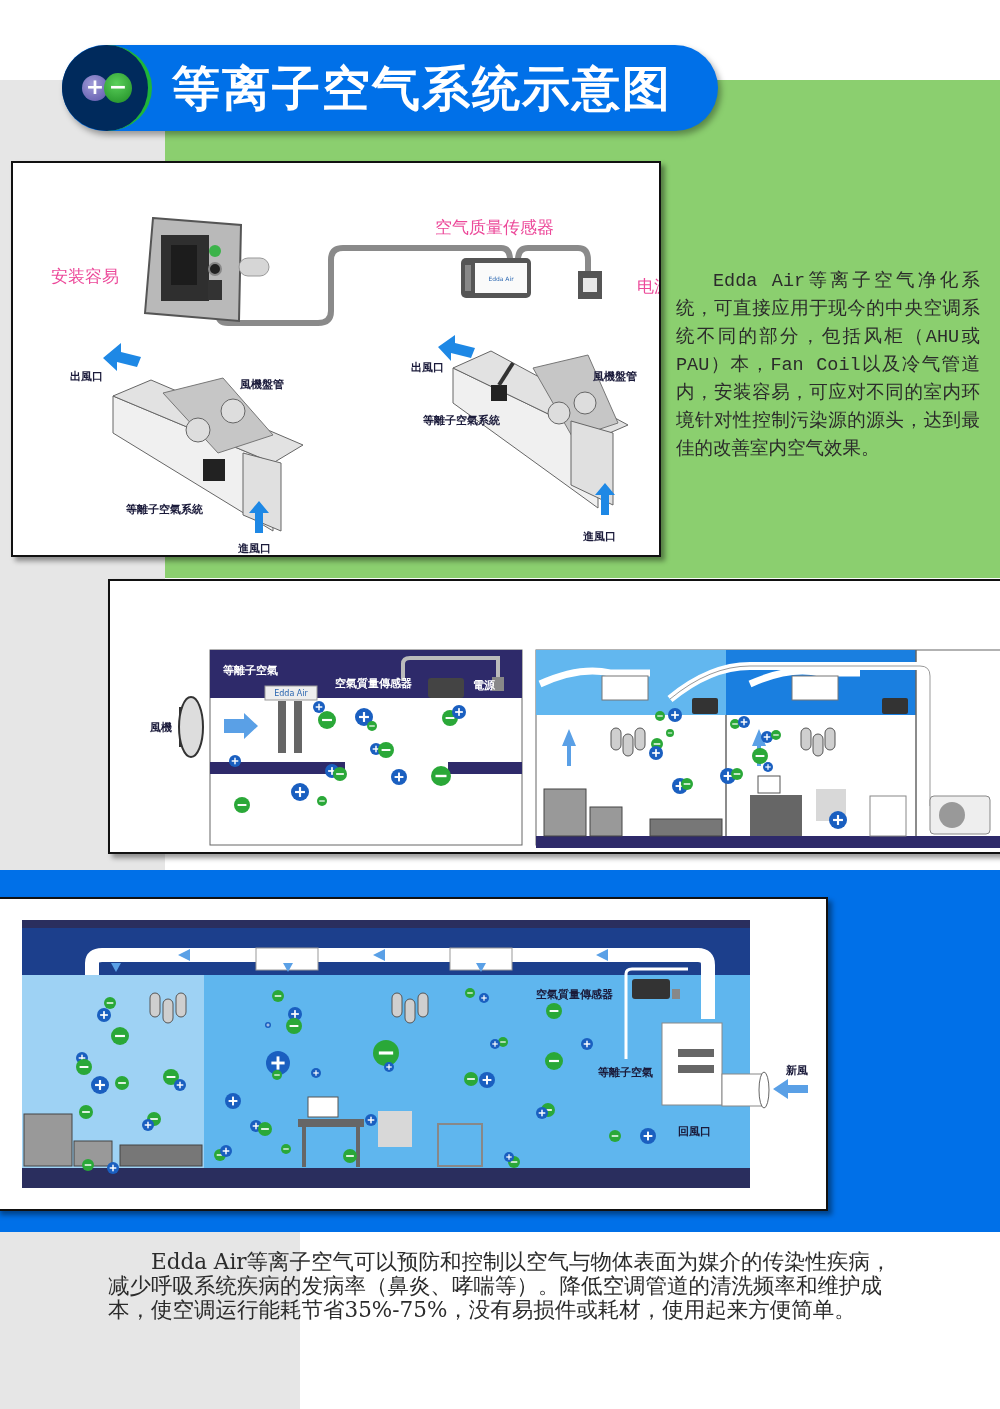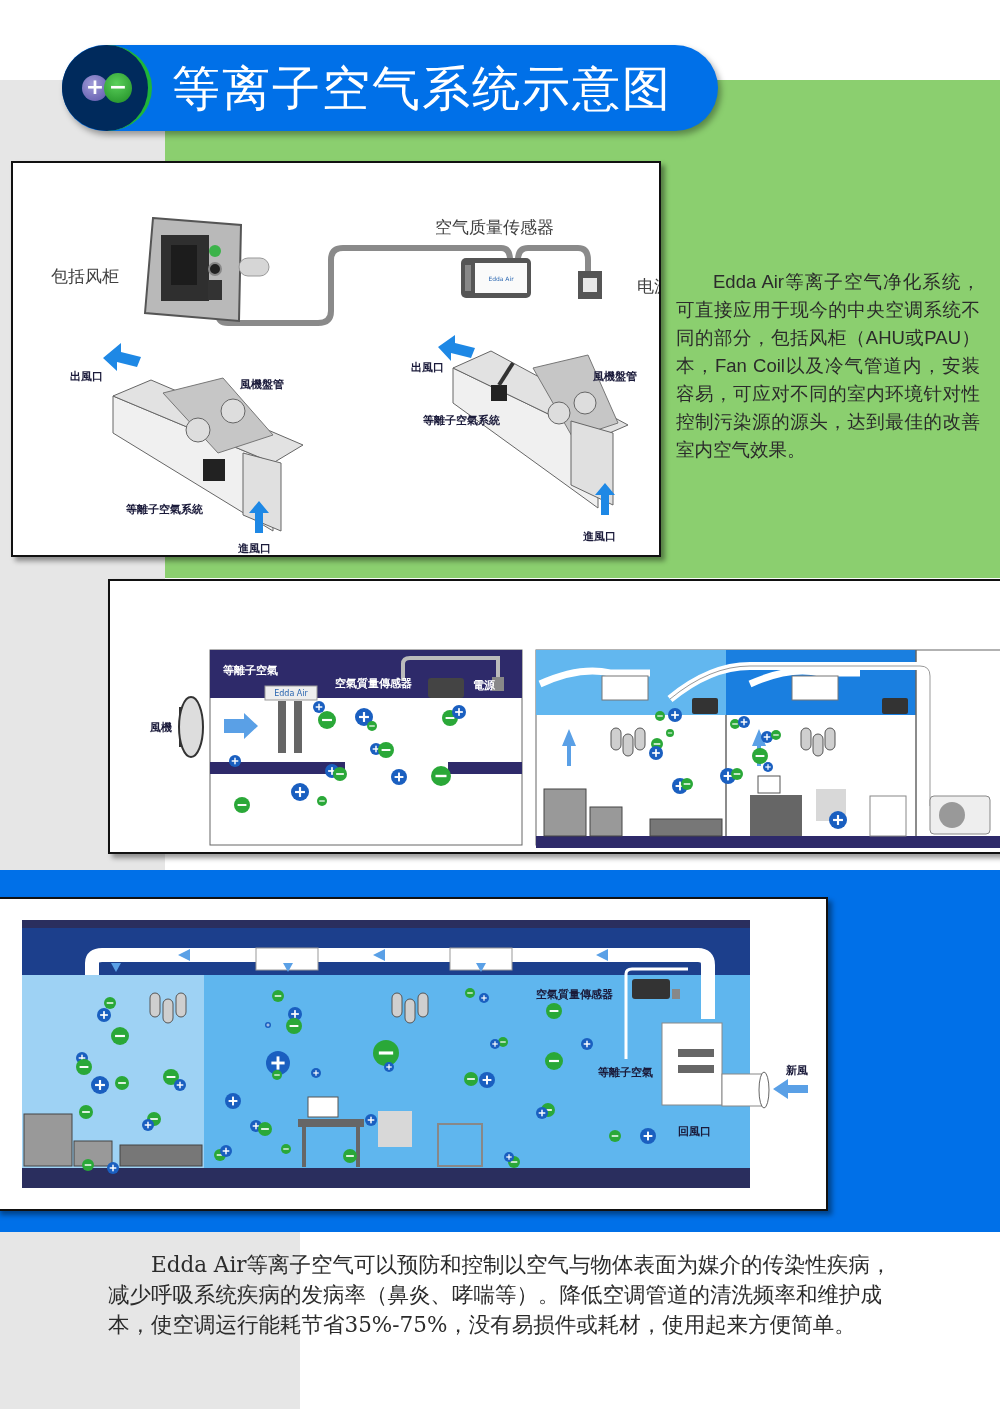--- a/index.html
+++ b/index.html
@@ -10,32 +10,32 @@
   .bg-green { position: absolute; left: 165px; top: 80px; width: 835px; height: 498px; background: #8bcf6f; }
   .bg-white-mid { position: absolute; left: 165px; top: 578px; width: 835px; height: 292px; background: #ffffff; }
   .bg-blue-band { position: absolute; left: 0; top: 870px; width: 1000px; height: 362px; background: #0070e8; }
   .bg-grey-bottom { position: absolute; left: 0; top: 1232px; width: 300px; height: 177px; background: #e6e6e6; }
 
   
   .title-banner { position: absolute; left: 62px; top: 45px; width: 656px; height: 86px; background: #0070e8; border-radius: 43px; box-shadow: 3px 4px 6px rgba(0,0,0,0.35); }
   .title-cap { position: absolute; left: 62px; top: 45px; width: 90px; height: 86px; border-radius: 50%; background: #002a5c; border-right: 4px solid #1fb53a; }
   .ion-plus { position: absolute; left: 82px; top: 75px; width: 26px; height: 26px; border-radius: 50%; background: radial-gradient(circle at 40% 35%, #a09bd8, #5a53a8); color: #fff; font-weight: bold; font-size: 22px; line-height: 24px; text-align: center; }
   .ion-minus { position: absolute; left: 104px; top: 73px; width: 28px; height: 30px; border-radius: 50%; background: radial-gradient(circle at 45% 35%, #5ad05a, #1e8a24); color: #fff; font-weight: bold; font-size: 22px; line-height: 28px; text-align: center; }
-  .title-text { position: absolute; left: 172px; top: 56px; height: 64px; line-height: 64px; color: #ffffff; font-size: 48px; font-weight: normal; letter-spacing: 2px; font-family: "DejaVu Sans", sans-serif; }
+  .title-text { position: absolute; left: 172px; top: 56px; height: 64px; line-height: 64px; color: #ffffff; font-size: 48px; font-weight: bold; letter-spacing: 2px; font-family: "DejaVu Sans", sans-serif; }
 
   
   .panel { position: absolute; background: #ffffff; border: 2px solid #111; box-shadow: 4px 4px 5px rgba(0,0,0,0.4); overflow: hidden; }
   .panel1 { left: 11px; top: 161px; width: 650px; height: 396px; }
   .panel2 { left: 108px; top: 579px; width: 900px; height: 275px; }
   .panel3 { left: -4px; top: 897px; width: 832px; height: 314px; }
 
-  .desc-right { position: absolute; left: 676px; top: 268px; width: 304px; font-family: Liberation Sans, sans-serif; font-size: 18.5px; line-height: 28px; color: #2b2b2b; text-indent: 2em; text-align: justify; }
-  .desc-bottom { position: absolute; left: 108px; top: 1250px; width: 795px; font-family: "DejaVu Serif", "Liberation Serif", serif; font-size: 21.5px; line-height: 30px; color: #2b2b2b; text-indent: 2em; }
-
-  .lbl { position: absolute; white-space: nowrap; color: #404040; }
+  .desc-right { position: absolute; left: 676px; top: 268px; width: 304px; font-family: Liberation Mono, monospace; font-size: 18.5px; line-height: 28px; color: #2b2b2b; text-indent: 2em; text-align: justify; }
+  .desc-bottom { position: absolute; left: 108px; top: 1250px; width: 795px; font-family: "DejaVu Serif", "Liberation Serif", serif; font-size: 21.5px; line-height: 24px; color: #2b2b2b; text-indent: 2em; }
+
+  .lbl { position: absolute; white-space: nowrap; color: #ec4899; }
   .lbl-lg { font-size: 17px; }
   .lbl-sm { font-size: 11px; font-weight: bold; color: #1a1a3a; }
   .lbl-md { font-size: 11px; font-weight: bold; color: #1a1a3a; }
   .lbl-white { color: #ffffff; }
 
   svg { position: absolute; left: 0; top: 0; }
 </style>
 </head>
 <body>
 
@@ -99,21 +99,21 @@
       <circle cx="546" cy="250" r="11" fill="#ddd" stroke="#666"></circle>
       <circle cx="572" cy="240" r="11" fill="#ddd" stroke="#666"></circle>
       <rect x="478" y="222" width="16" height="16" fill="#222"></rect>
       <line x1="486" y1="222" x2="500" y2="200" stroke="#333" stroke-width="4"></line>
       <polygon points="558,258 600,270 600,342 558,322" fill="#e0e0e0" stroke="#666"></polygon>
       <polygon points="425,184 442,172 442,180 462,185 458,195 438,190 438,198" fill="#1e88e5"></polygon>
       <polygon points="592,320 602,332 596,332 596,352 588,352 588,332 582,332" fill="#1e88e5"></polygon>
     </g>
   </svg>
 
-  <div class="lbl lbl-lg" style="left:38px;top:102px;">包括风柜</div>
+  <div class="lbl lbl-lg" style="left:38px;top:102px;">安装容易</div>
   <div class="lbl lbl-lg" style="left:422px;top:53px;">空气质量传感器</div>
   <div class="lbl lbl-lg" style="left:624px;top:112px;">电源</div>
 
   <div class="lbl lbl-sm" style="left:57px;top:206px;">出風口</div>
   <div class="lbl lbl-sm" style="left:227px;top:214px;">風機盤管</div>
   <div class="lbl lbl-sm" style="left:113px;top:339px;">等離子空氣系統</div>
   <div class="lbl lbl-sm" style="left:225px;top:378px;">進風口</div>
 
   <div class="lbl lbl-sm" style="left:398px;top:197px;">出風口</div>
   <div class="lbl lbl-sm" style="left:580px;top:206px;">風機盤管</div>

